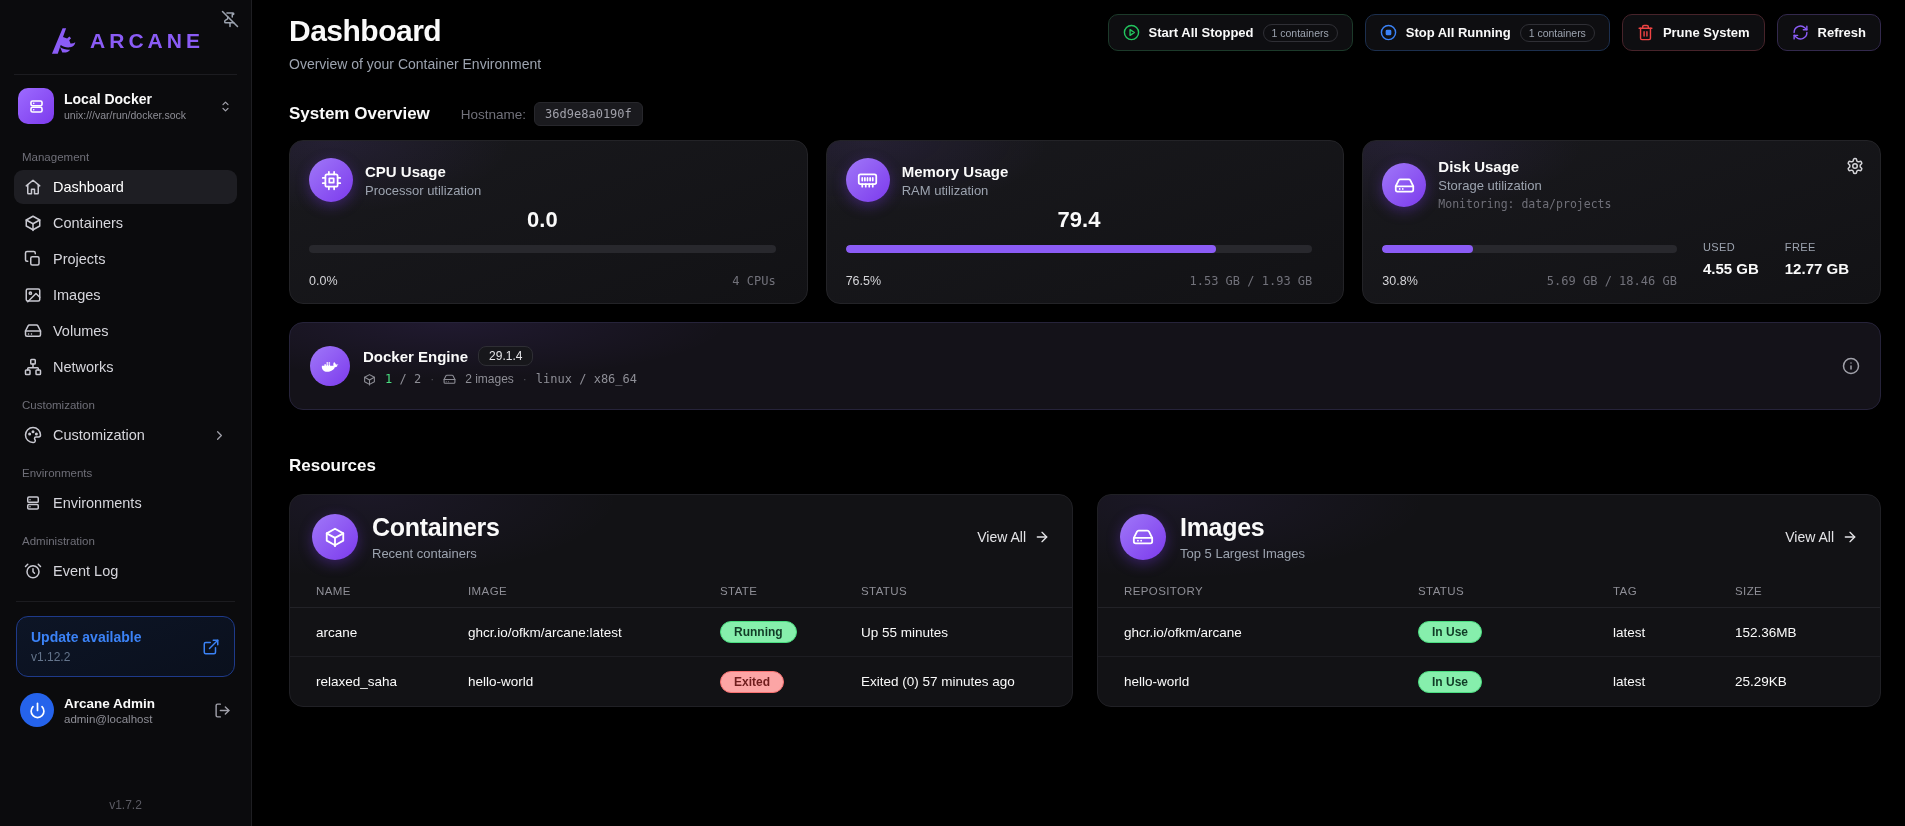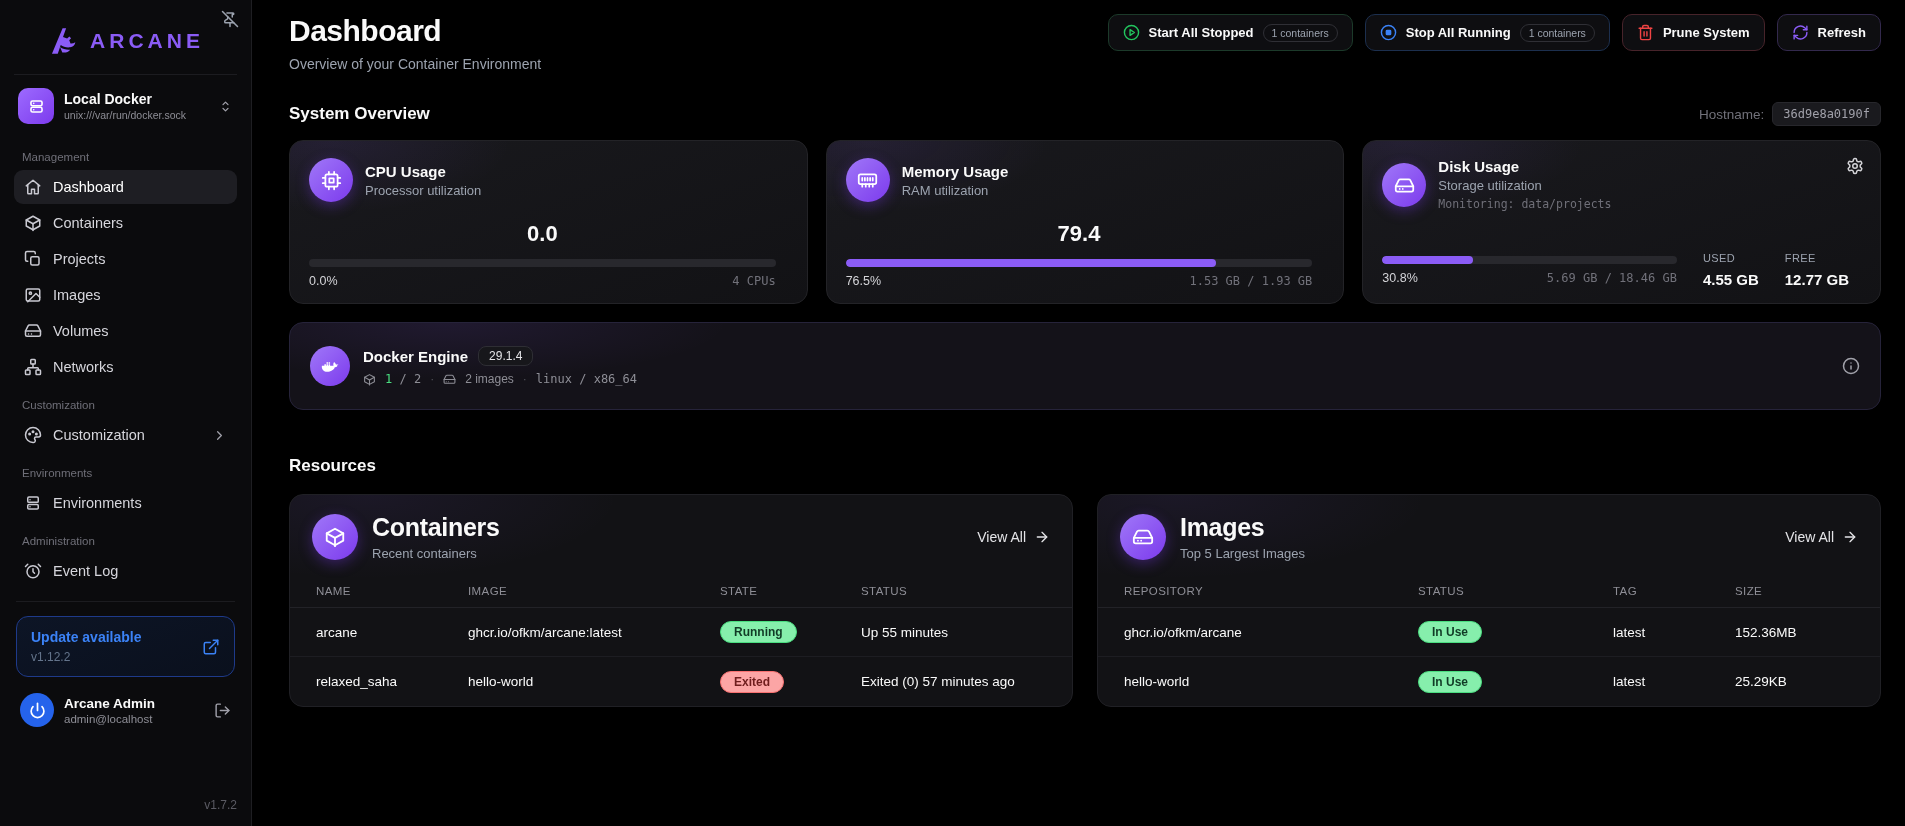--- a/index.html
+++ b/index.html
@@ -58,21 +58,21 @@
   .user-row { display:flex; align-items:center; gap:10px; padding:16px 6px 6px 6px; }
   .user-avatar {
     width:34px; height:34px; border-radius:50%; flex:none;
     background:#2563eb; color:#fff;
     display:flex; align-items:center; justify-content:center;
   }
   .user-meta { flex:1; min-width:0; }
   .user-name { font-size:13.5px; font-weight:600; }
   .user-email { font-size:11.5px; color:#8e8e96; margin-top:2px; }
   .logout-btn { color:#a1a1aa; cursor:pointer; }
-  .app-version { text-align:right; color:#5b5b63; font-size:12px; margin-top:auto; padding-bottom:4px; }
+  .app-version { text-align:center; color:#5b5b63; font-size:12px; margin-top:auto; padding-bottom:4px; }
 
   
   .main { flex:1; padding:14px 24px 0 37px; }
   .main-header { display:flex; justify-content:space-between; align-items:flex-start; }
   .page-title { font-size:30px; font-weight:800; letter-spacing:-0.5px; }
   .page-subtitle { font-size:14px; color:#9ca3af; margin-top:8px; }
   .actions { display:flex; gap:12px; }
   .action-btn {
     display:flex; align-items:center; gap:9px;
     height:37px; padding:0 14px; border-radius:10px;
@@ -86,21 +86,21 @@
   .btn-stop .aicon { color:#3b82f6; }
   .btn-prune { border:1px solid #47232a; }
   .btn-prune .aicon { color:#ef4444; }
   .btn-refresh { border:1px solid #33294d; }
   .btn-refresh .aicon { color:#8b5cf6; }
   .count-badge {
     font-size:10.5px; font-weight:400; color:#9ca3af;
     border:1px solid #2f2f35; border-radius:999px; padding:2px 8px;
   }
 
-  .overview-row { display:flex; justify-content:space-between; align-items:center; margin-top:30px; }
+  .overview-row { display:flex; justify-content:flex-start; align-items:center; margin-top:30px;gap:31px; }
   .section-heading { font-size:17px; font-weight:700; }
   .hostname-wrap { display:flex; align-items:center; gap:8px; }
   .hostname-label { font-size:13.5px; color:#71717a; }
   .hostname-badge {
     font-size:12px; color:#a1a1aa; background:#1a1a1e;
     border:1px solid #27272c; border-radius:6px; padding:4px 10px;
   }
 
   
   .stats-grid { display:grid; grid-template-columns:1fr 1fr 1fr; gap:18px; margin-top:14px; }
@@ -118,21 +118,21 @@
     background:linear-gradient(135deg,#a078f8,#7c3aed);
     display:flex; align-items:center; justify-content:center; color:#fff;
     box-shadow:0 4px 14px rgba(124,58,237,0.35);
   }
   .stat-title { font-size:15px; font-weight:700; }
   .stat-subtitle { font-size:13px; color:#9ca3af; margin-top:3px; }
   .stat-monitor { font-size:11.5px; color:#6f6f78; margin-top:4px; }
   .stat-value { text-align:center; font-size:22px; font-weight:800; margin-top:auto; }
   .progress-track { height:8px; border-radius:999px; background:#28282d; overflow:hidden; margin-top:12px; }
   .progress-fill { height:100%; border-radius:999px; background:linear-gradient(90deg,#8b5cf6,#8b5cf6); }
-  .stat-foot { display:flex; justify-content:space-between; margin-top:7px; font-size:12.5px; }
+  .stat-foot { display:flex; justify-content:space-between; margin-top:21px; font-size:12.5px; }
   .foot-left { color:#d4d4d8; }
   .foot-right { color:#71717a; font-size:12px; }
   .gear-btn { position:absolute; top:16px; right:16px; color:#d4d4d8; cursor:pointer; }
   .disk-bottom { margin-top:auto; display:flex; gap:26px; align-items:flex-start; }
   .disk-bar-col { flex:1; }
   .disk-col-label { font-size:11px; color:#9ca3af; letter-spacing:0.4px; }
   .disk-col-value { font-size:15px; font-weight:800; margin-top:7px; }
 
   
   .engine-bar {

